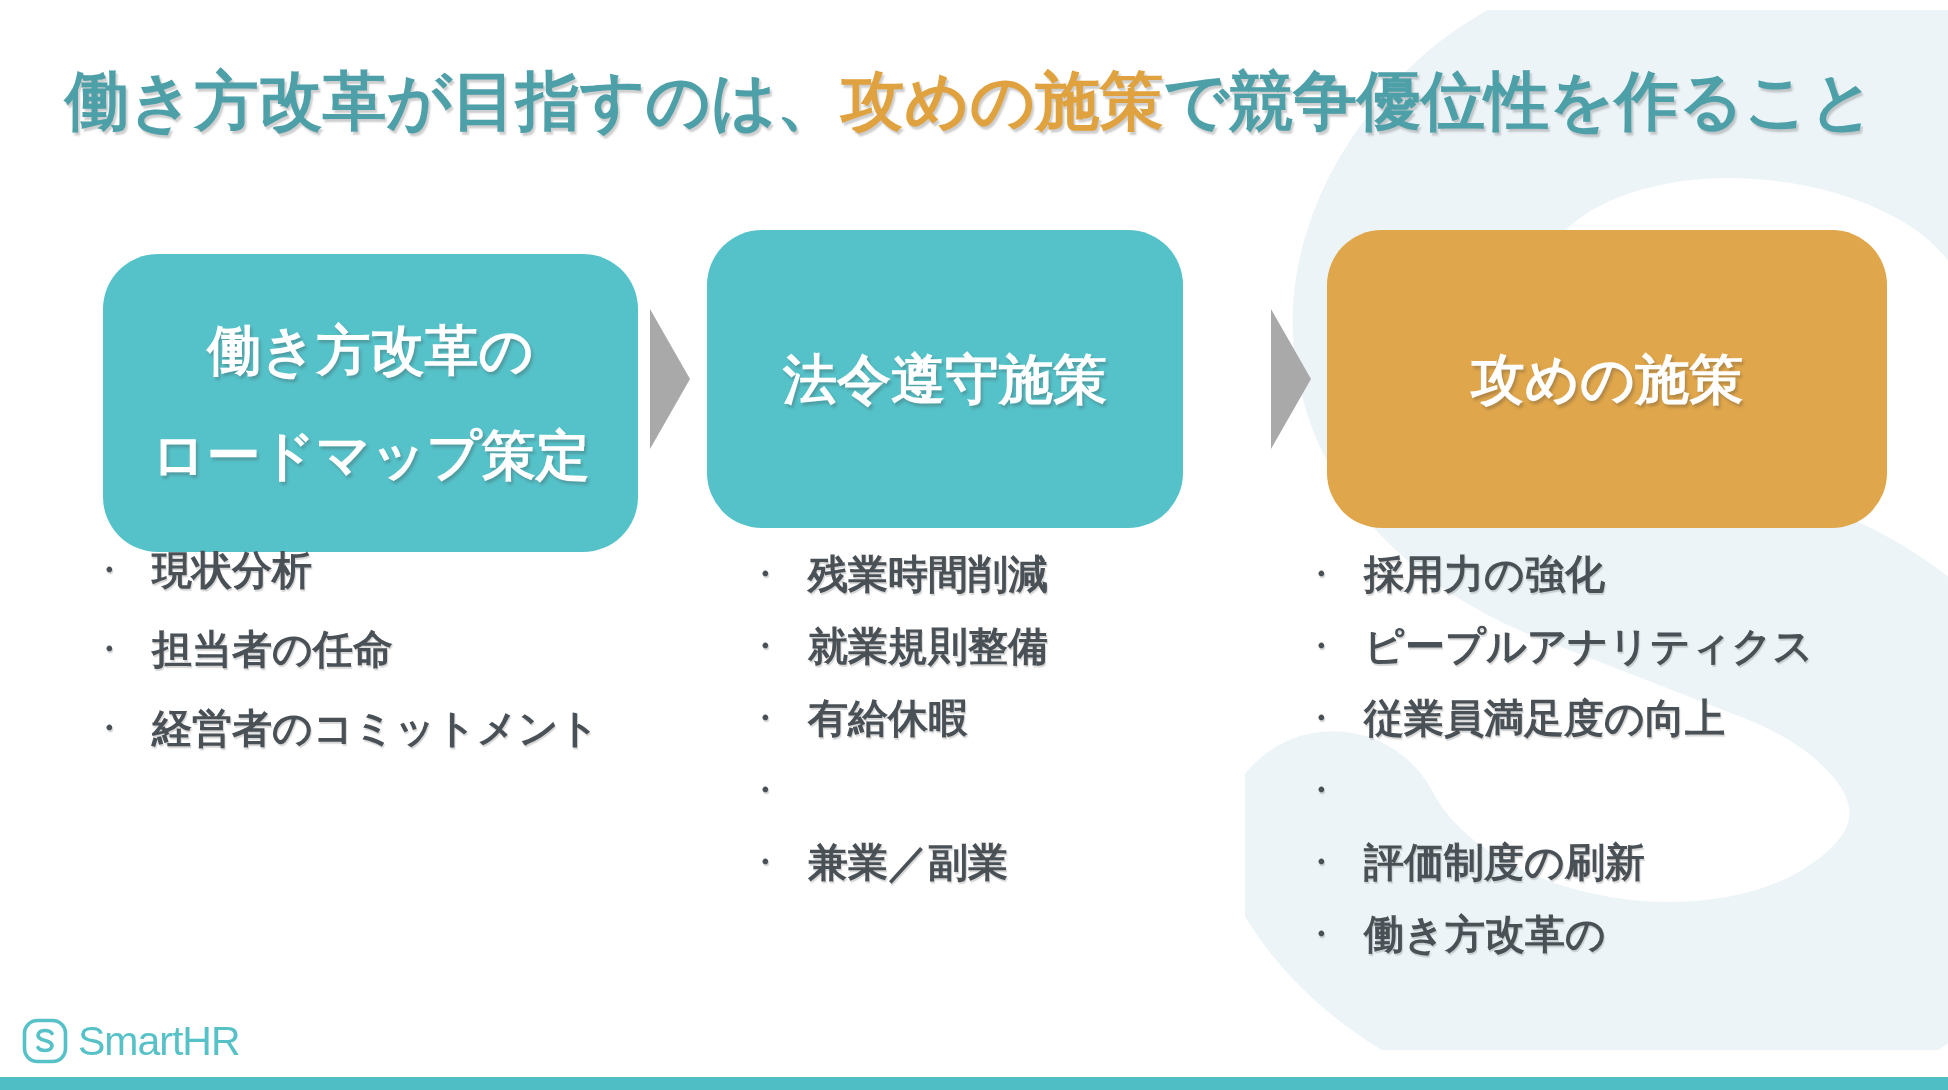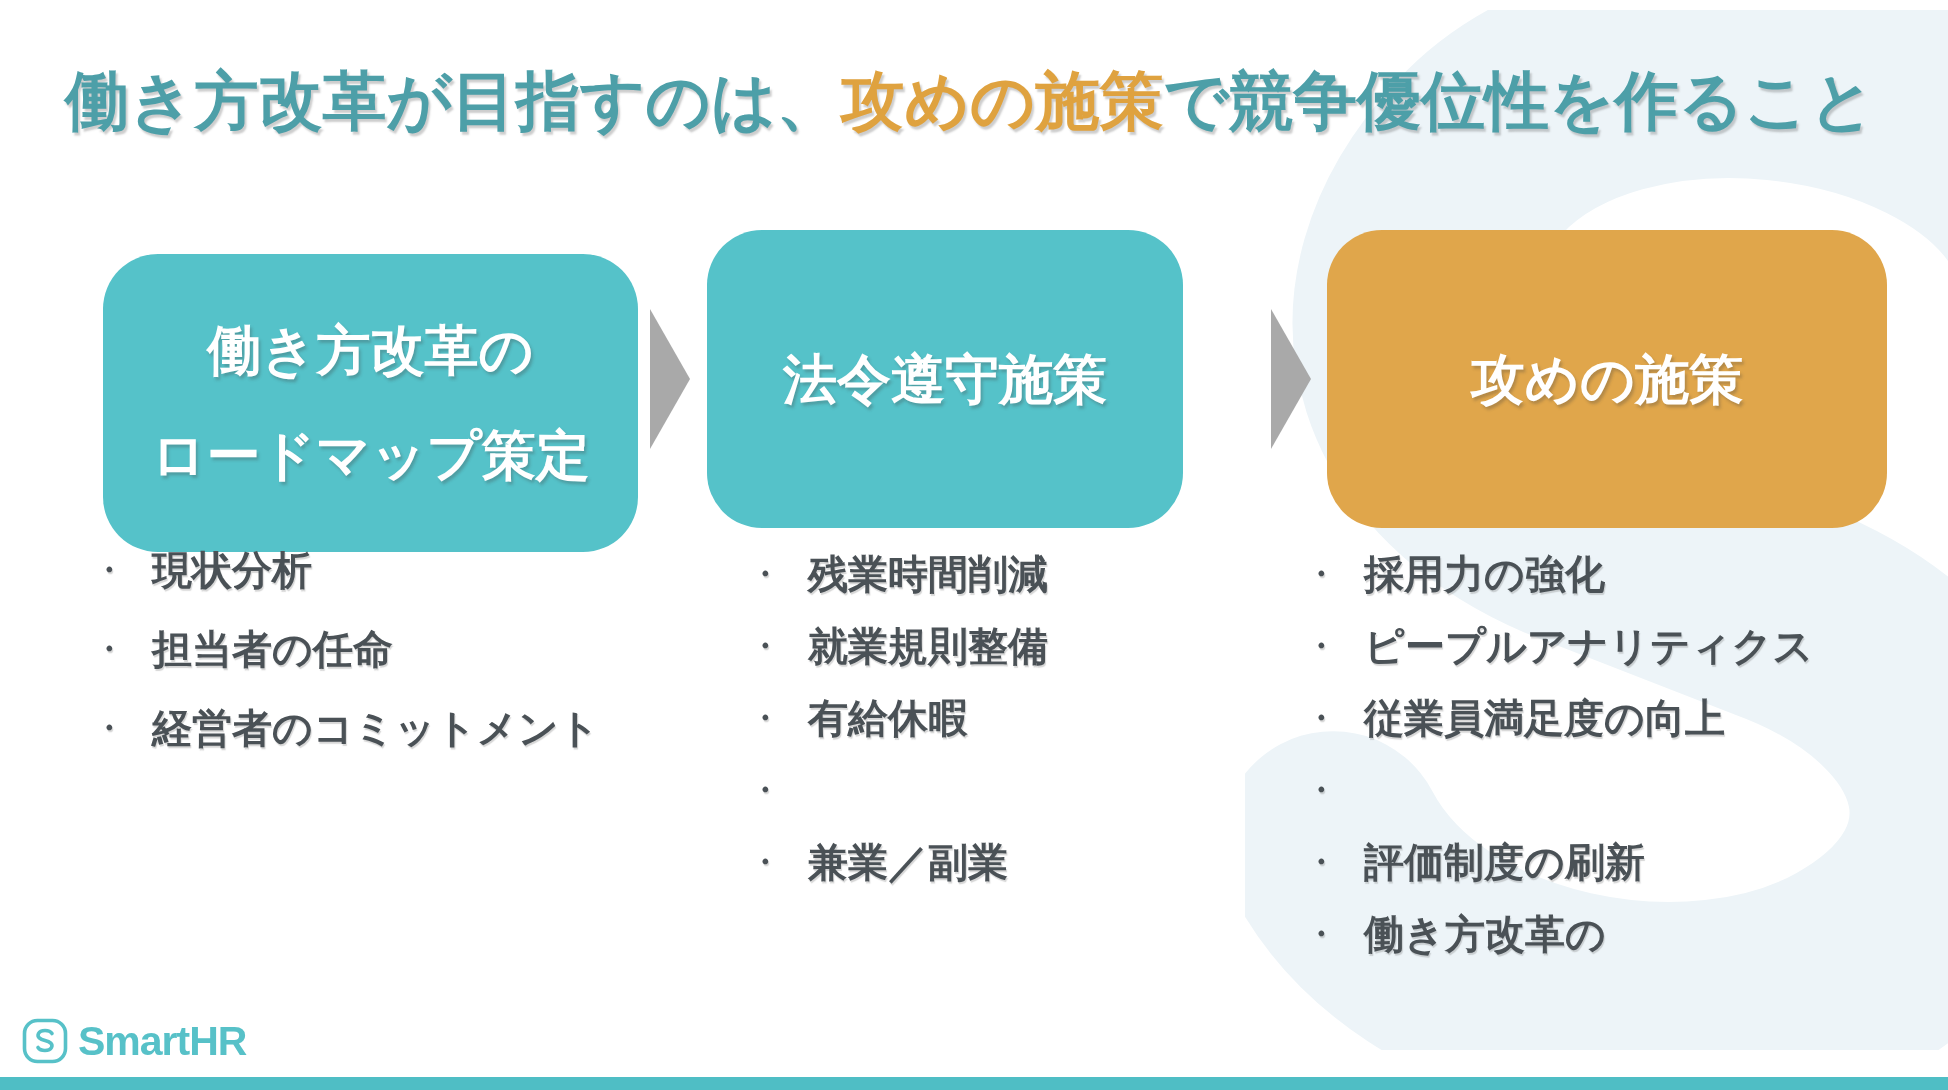--- a/index.html
+++ b/index.html
@@ -55,21 +55,21 @@
   .list1{left:94px;top:546px;}
   .list1 li{margin-bottom:31px;}
   .list2{left:750px;top:550px;}
   .list2 li{margin-bottom:24px;}
   .list3{left:1306px;top:550px;}
   .list3 li{margin-bottom:24px;}
 
   
   .logo{position:absolute;left:22px;top:1018px;display:flex;align-items:center;gap:10px;}
   .logo .logotext{
-    color:#57C1C8;font-size:41px;font-weight:700;letter-spacing:-1px;line-height:46px;
+    color:#57C1C8;font-size:41px;font-weight:400;letter-spacing:-1px;line-height:46px;
   }
   .bottombar{position:absolute;left:0;right:0;bottom:0;height:13px;background:#4FBEC5;}
 </style>
 </head>
 <body>
 
 <div class="slide">
 
   <svg class="watermark" viewBox="0 0 90 106" preserveAspectRatio="none" aria-hidden="true">
     <path d="M 82 20 C 72 4 38 0 24 15 C 10 30 16 47 36 54 L 54 61 C 76 69 80 88 62 98 C 46 107 18 102 9 85" fill="none" stroke="#EDF4F8" stroke-width="23" stroke-linecap="round"></path>

